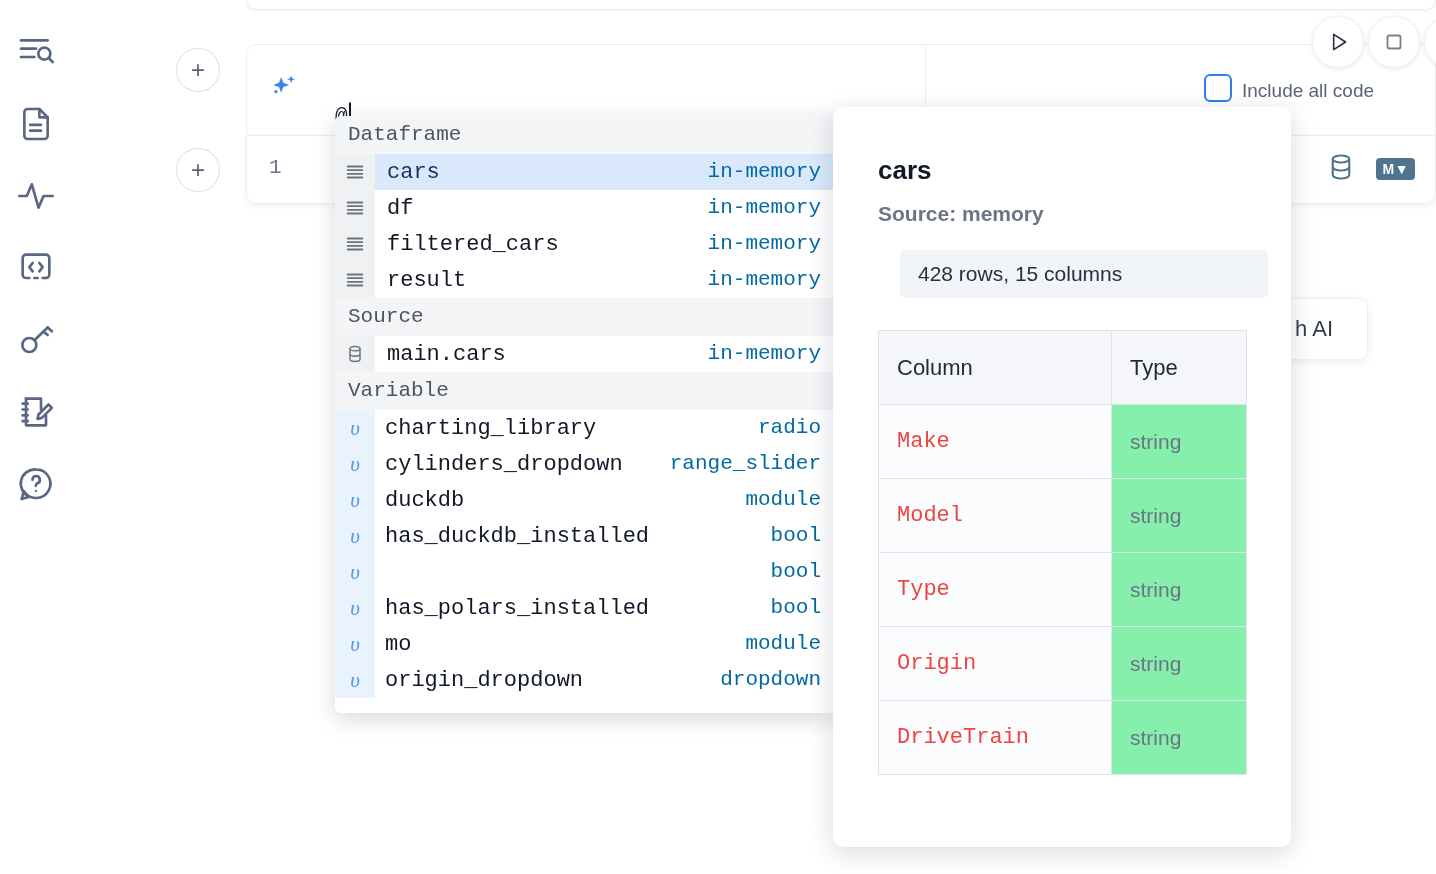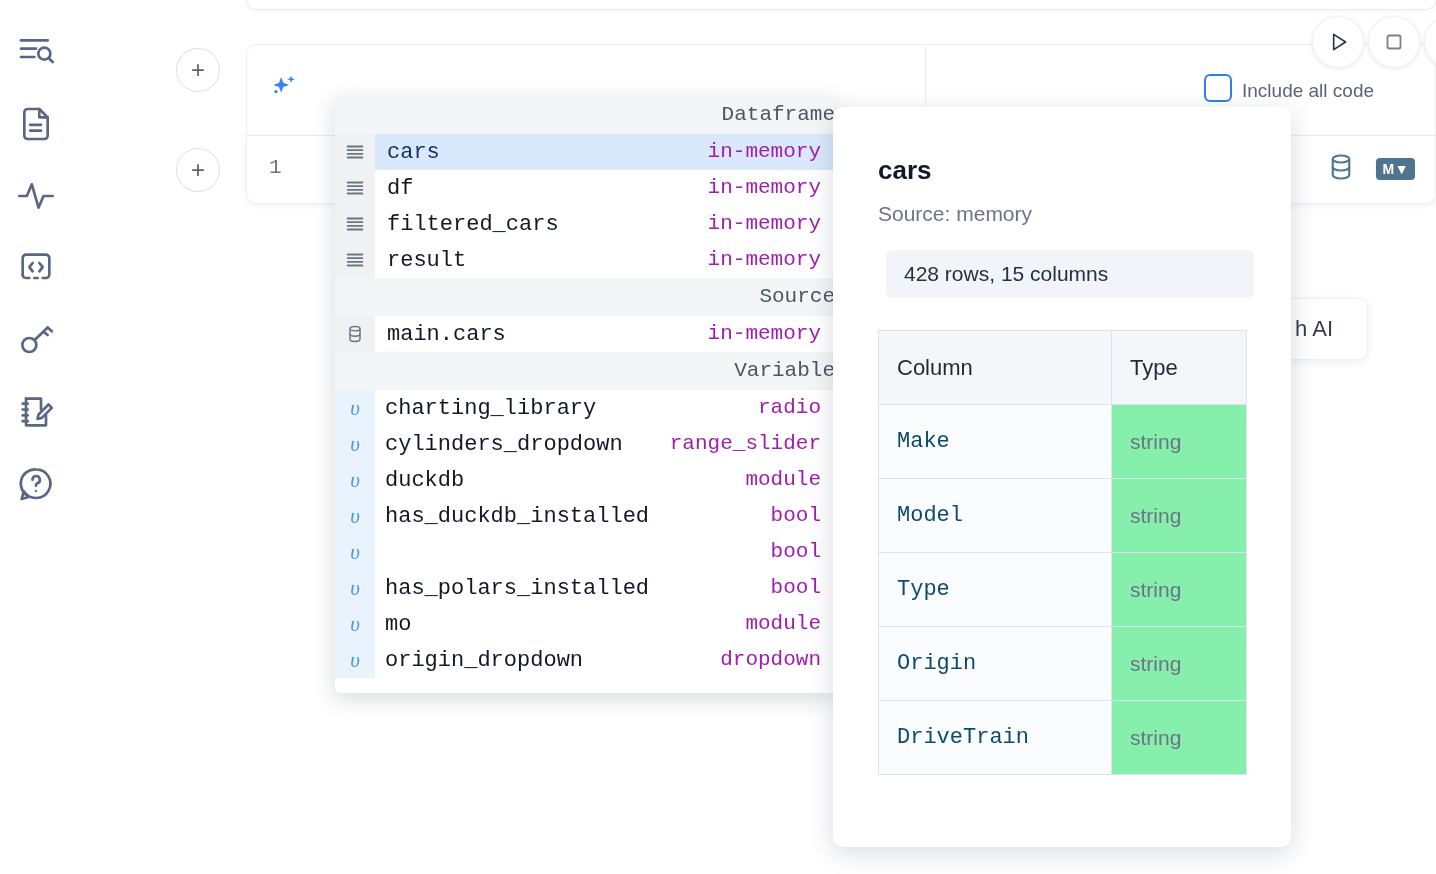--- a/index.html
+++ b/index.html
@@ -130,28 +130,27 @@
     background: #ffffff; border: 1px solid #eef0f2; border-radius: 10px;
     box-shadow: 0 2px 8px rgba(30,41,59,.08);
     display: flex; align-items: center; justify-content: flex-end;
     padding-right: 34px;
     font-size: 22px; color: #343c4c; font-weight: 500;
     cursor: pointer; z-index: 6;
   }
 
   
   .ac {
-    position: absolute; left: 335px; top: 96px;
+    position: absolute; left: 335px; top: 116px;
     width: 500px; height: 597px;
     background: #ffffff;
     border-radius: 6px;
     box-shadow: 0 6px 22px rgba(20,30,55,.17);
     overflow: hidden; z-index: 20;
     font-family: "Liberation Mono", monospace;
-    text-align: right;
   }
   .ac-section {
     height: 38px; line-height: 38px;
     padding-left: 13px;
     background: #f4f5f7; color: #4d5562;
     font-size: 21px;
   }
   .ac-row {
     position: relative; height: 36px;
     display: flex; align-items: center;
@@ -167,64 +166,64 @@
   }
   .ac-row.var .ac-gutter { background: #e9f3fe; color: #4d94e8; }
   .ac-row.selected .ac-gutter { background: #f0f1f3; }
   .ac-name {
     padding-left: 12px; font-size: 22px; color: #111827;
     white-space: nowrap;
   }
   .ac-row.selected .ac-name { color: #14335e; }
   .ac-meta {
     position: absolute; right: 14px; top: 0; height: 36px;
-    line-height: 36px; font-size: 21px; color: #a21caf;
+    line-height: 36px; font-size: 21px; color: #0369a1;
     white-space: nowrap;
   }
   .ac-row.var .ac-name { padding-left: 10px; }
 
   
   .info {
     position: absolute; left: 833px; top: 107px;
     width: 458px; height: 740px;
     background: #ffffff; border-radius: 10px;
     box-shadow: 0 6px 26px rgba(20,30,55,.16);
     z-index: 30; overflow: hidden;
   }
   .info-title {
     margin: 48px 0 0 45px;
     font-size: 26px; font-weight: bold; color: #111827;
   }
   .info-source {
     margin: 16px 0 0 45px;
-    font-size: 21px; color: #6b7585;
+    font-size: 21px; color: #6b7585; font-weight: bold;
   }
   .info-chip {
-    margin: 24px 0 0 53px; width: 368px; height: 48px;
+    margin: 24px 0 0 67px; width: 368px; height: 48px;
     background: #f1f4f8; border-radius: 6px;
     display: flex; align-items: center; padding-left: 18px;
     font-size: 21px; color: #27303f;
   }
   .info-table {
     margin: 32px 0 0 45px; width: 368px;
     border-collapse: collapse;
     table-layout: fixed;
   }
   .info-table th, .info-table td {
     border: 1px solid #dde3ec;
     height: 74px; padding: 0 0 0 18px;
     text-align: left; font-weight: normal;
   }
   .info-table th {
     background: #f4f6f9; font-size: 22px; color: #1f2937;
     font-family: "Liberation Sans", sans-serif;
   }
   .info-table td.col-name {
     font-family: "Liberation Mono", monospace;
-    font-size: 22px; color: #0c4a6e; background: #fbfcfd;
+    font-size: 22px; color: #ef4444; background: #fbfcfd;
   }
   .info-table td.col-type {
     font-family: "Liberation Sans", sans-serif;
     font-size: 21px; color: #6b7585; background: #86efac;
   }
   .info-table col.c1 { width: 233px; }
   .info-table col.c2 { width: 135px; }
 </style>
 </head>
 <body>

